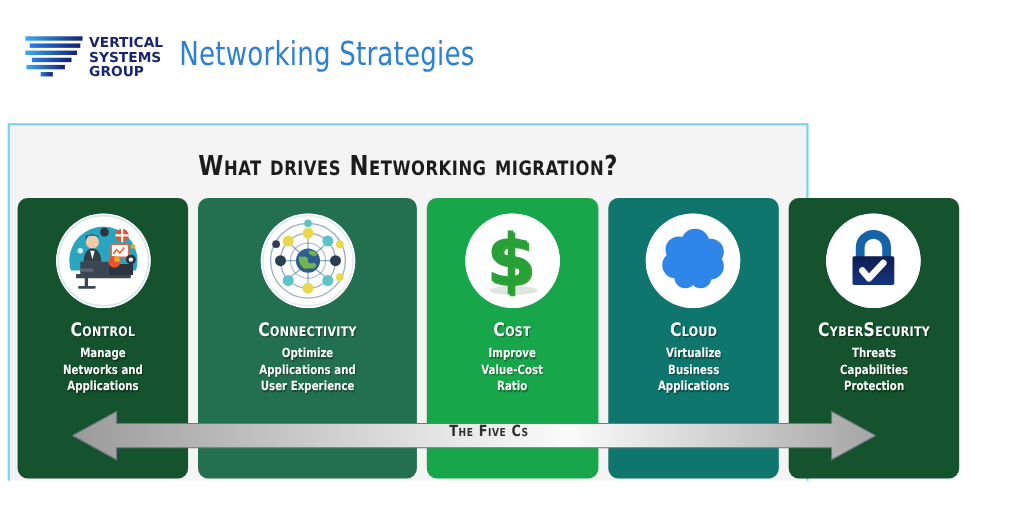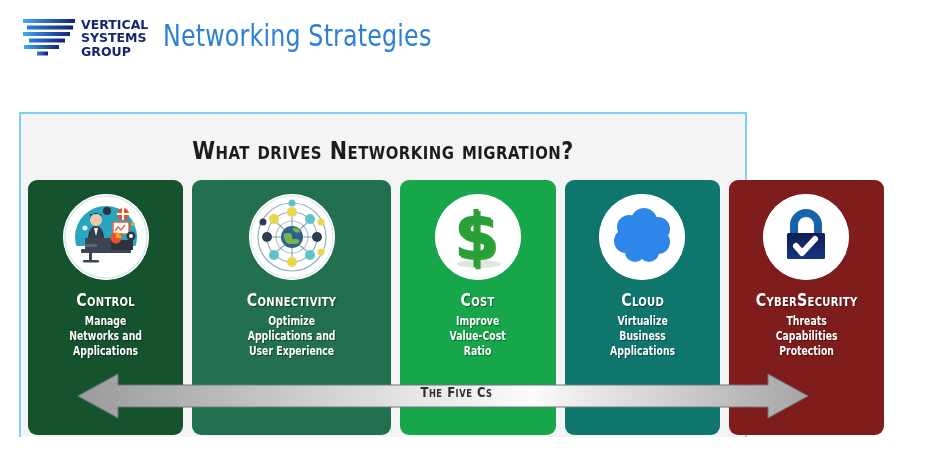--- a/index.html
+++ b/index.html
@@ -9,21 +9,21 @@
     height: 474px;
     background: #ffffff;
     font-family: "Liberation Sans", sans-serif;
     overflow: hidden;
     position: relative;
   }
 
   
   .header {
     position: absolute;
-    left: 0; top: 2px;
+    left: 0; top: 16px;
     width: 941px; height: 100px;
     background: #ffffff;
   }
 
   .logo-mark {
     position: absolute;
     display: block;
   }
   .logo-head { left: 22px; top: 14px; width: 130px; height: 44px; }
 
@@ -37,21 +37,21 @@
     letter-spacing: 0.2px;
     color: #2d80d2;
     white-space: nowrap;
     transform: scaleX(0.88);
     transform-origin: left center;
   }
 
   
   .content-box {
     position: absolute;
-    left: 19px;
+    left: 7px;
     top: 112px;
     width: 728px;
     height: 353px;
     background: #f4f4f4;
     border: 2px solid #7ed2f0;
   }
 
   .box-title {
     position: absolute;
     left: 0; top: 22px;
@@ -303,21 +303,21 @@
         </svg>
       </div>
       <div class="panel-heading">Cloud</div>
       <div class="panel-sub">
         <div>Virtualize</div>
         <div>Business</div>
         <div>Applications</div>
       </div>
     </div>
 
-    <div class="panel" style="background:#7f1d1d;">
+    <div class="panel" style="background:#14532d;">
       <div class="panel-icon">
         <svg viewBox="0 0 86 86">
           <defs>
             <linearGradient id="lockBody" x1="0" y1="0" x2="0" y2="1">
               <stop offset="0" stop-color="#0f1d52"></stop>
                 <stop offset="1" stop-color="#15357f"></stop>
             </linearGradient>
           </defs>
           <circle cx="43" cy="43" r="43" fill="#ffffff"></circle>
           <path d="M31 40V31a12 12 0 0 1 24 0v9" fill="none" stroke="#1763a8" stroke-width="8" stroke-linecap="butt"></path>

